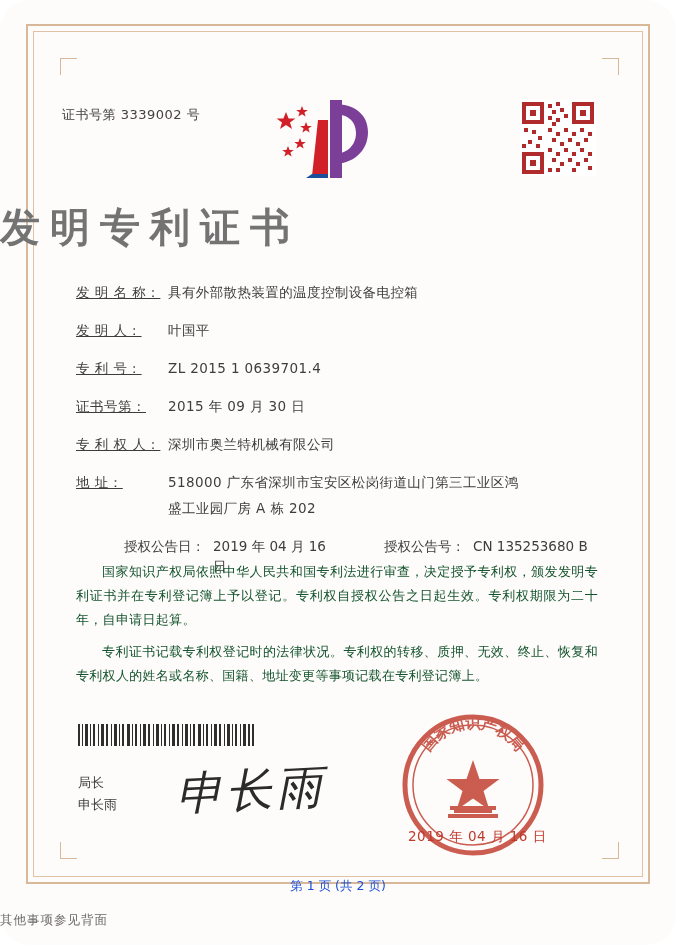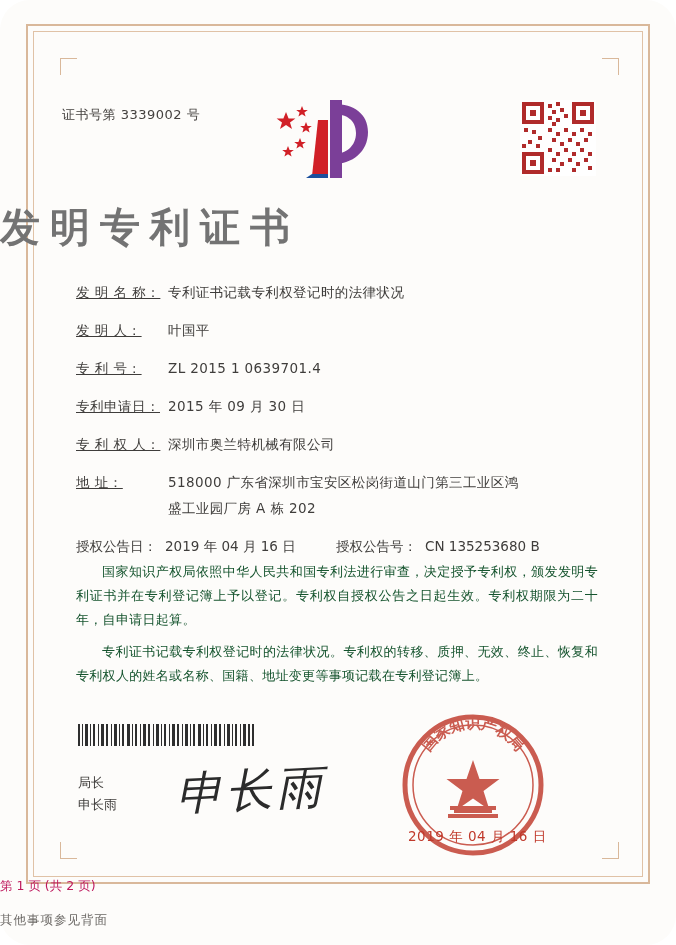--- a/index.html
+++ b/index.html
@@ -109,20 +109,21 @@
     margin-left: 0px;
   }
   .two-col {
     display: flex;
     margin-bottom: 16px;
     line-height: 20px;
   }
   .two-col .cell {
     display: flex;
     flex: 1;
+    margin-left: 48px;
   }
   .two-col .cell .lbl {
     white-space: nowrap;
     margin-right: 8px;
   }
 
   .para {
     position: absolute;
     left: 76px;
     width: 522px;
@@ -170,22 +171,23 @@
     left: 408px; top: 828px;
     font-size: 13.5px;
     color: #c0392b;
     letter-spacing: 0.5px;
   }
 
   .page-no {
     position: absolute;
     left: 0; top: 878px;
     width: 676px;
+    text-align: center;
     font-size: 12.5px;
-    color: #be185d;
+    color: #1d4ed8;
   }
   .footer-note {
     position: absolute;
     left: 0; top: 912px;
     width: 676px;
     font-size: 12.5px;
     color: #6b6865;
     letter-spacing: 1px;
   }
 </style>
@@ -281,35 +283,35 @@
       </g>
     </svg>
   </div>
 
   <div class="title">发明专利证书</div>
 
   <div class="fields">
 
     <div class="field-row">
       <div class="field-label">发 明 名 称：</div>
-      <div class="field-value">专利证书记载专利权登记时的法律状况</div>
+      <div class="field-value">具有外部散热装置的温度控制设备电控箱</div>
     </div>
 
     <div class="field-row">
       <div class="field-label">发 明 人：</div>
       <div class="field-value">叶国平</div>
     </div>
 
     <div class="field-row">
       <div class="field-label">专 利 号：</div>
       <div class="field-value">ZL 2015 1 0639701.4</div>
     </div>
 
     <div class="field-row">
-      <div class="field-label">专利申请日：</div>
+      <div class="field-label">证书号第：</div>
       <div class="field-value">2015 年 09 月 30 日</div>
     </div>
 
     <div class="field-row">
       <div class="field-label">专 利 权 人：</div>
       <div class="field-value">深圳市奥兰特机械有限公司</div>
     </div>
 
     <div class="field-row">
       <div class="field-label">地 址：</div>

